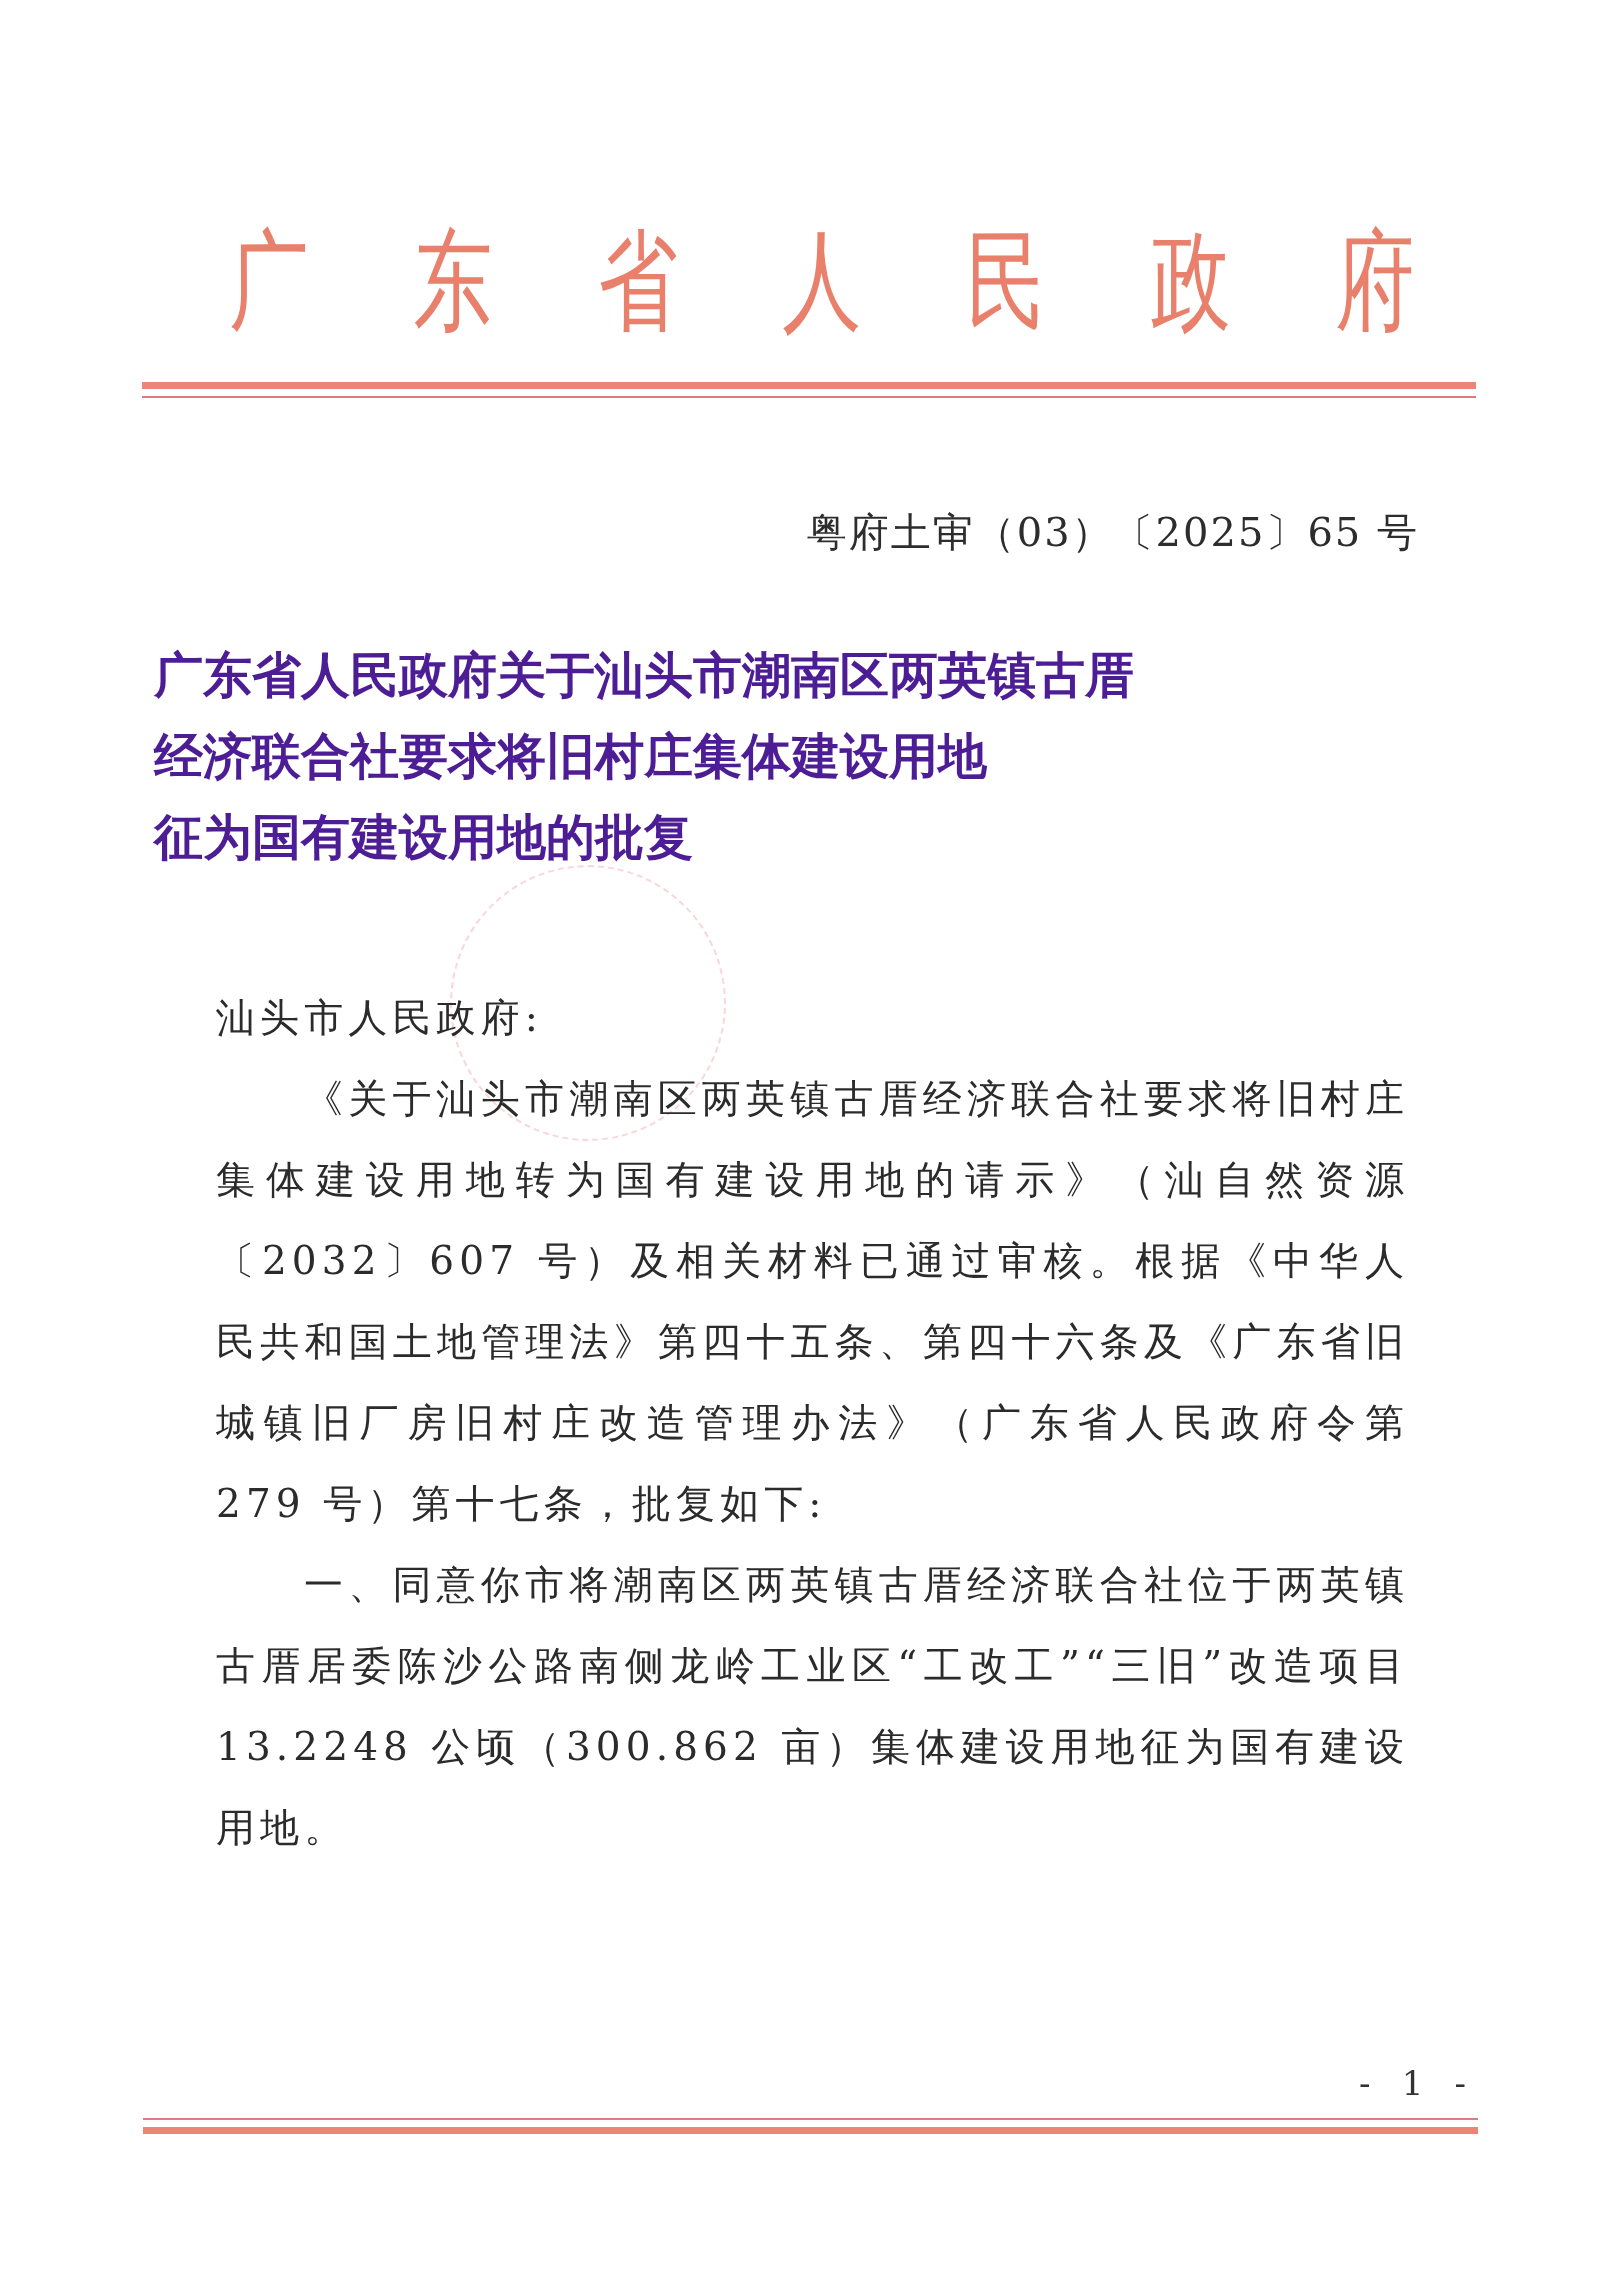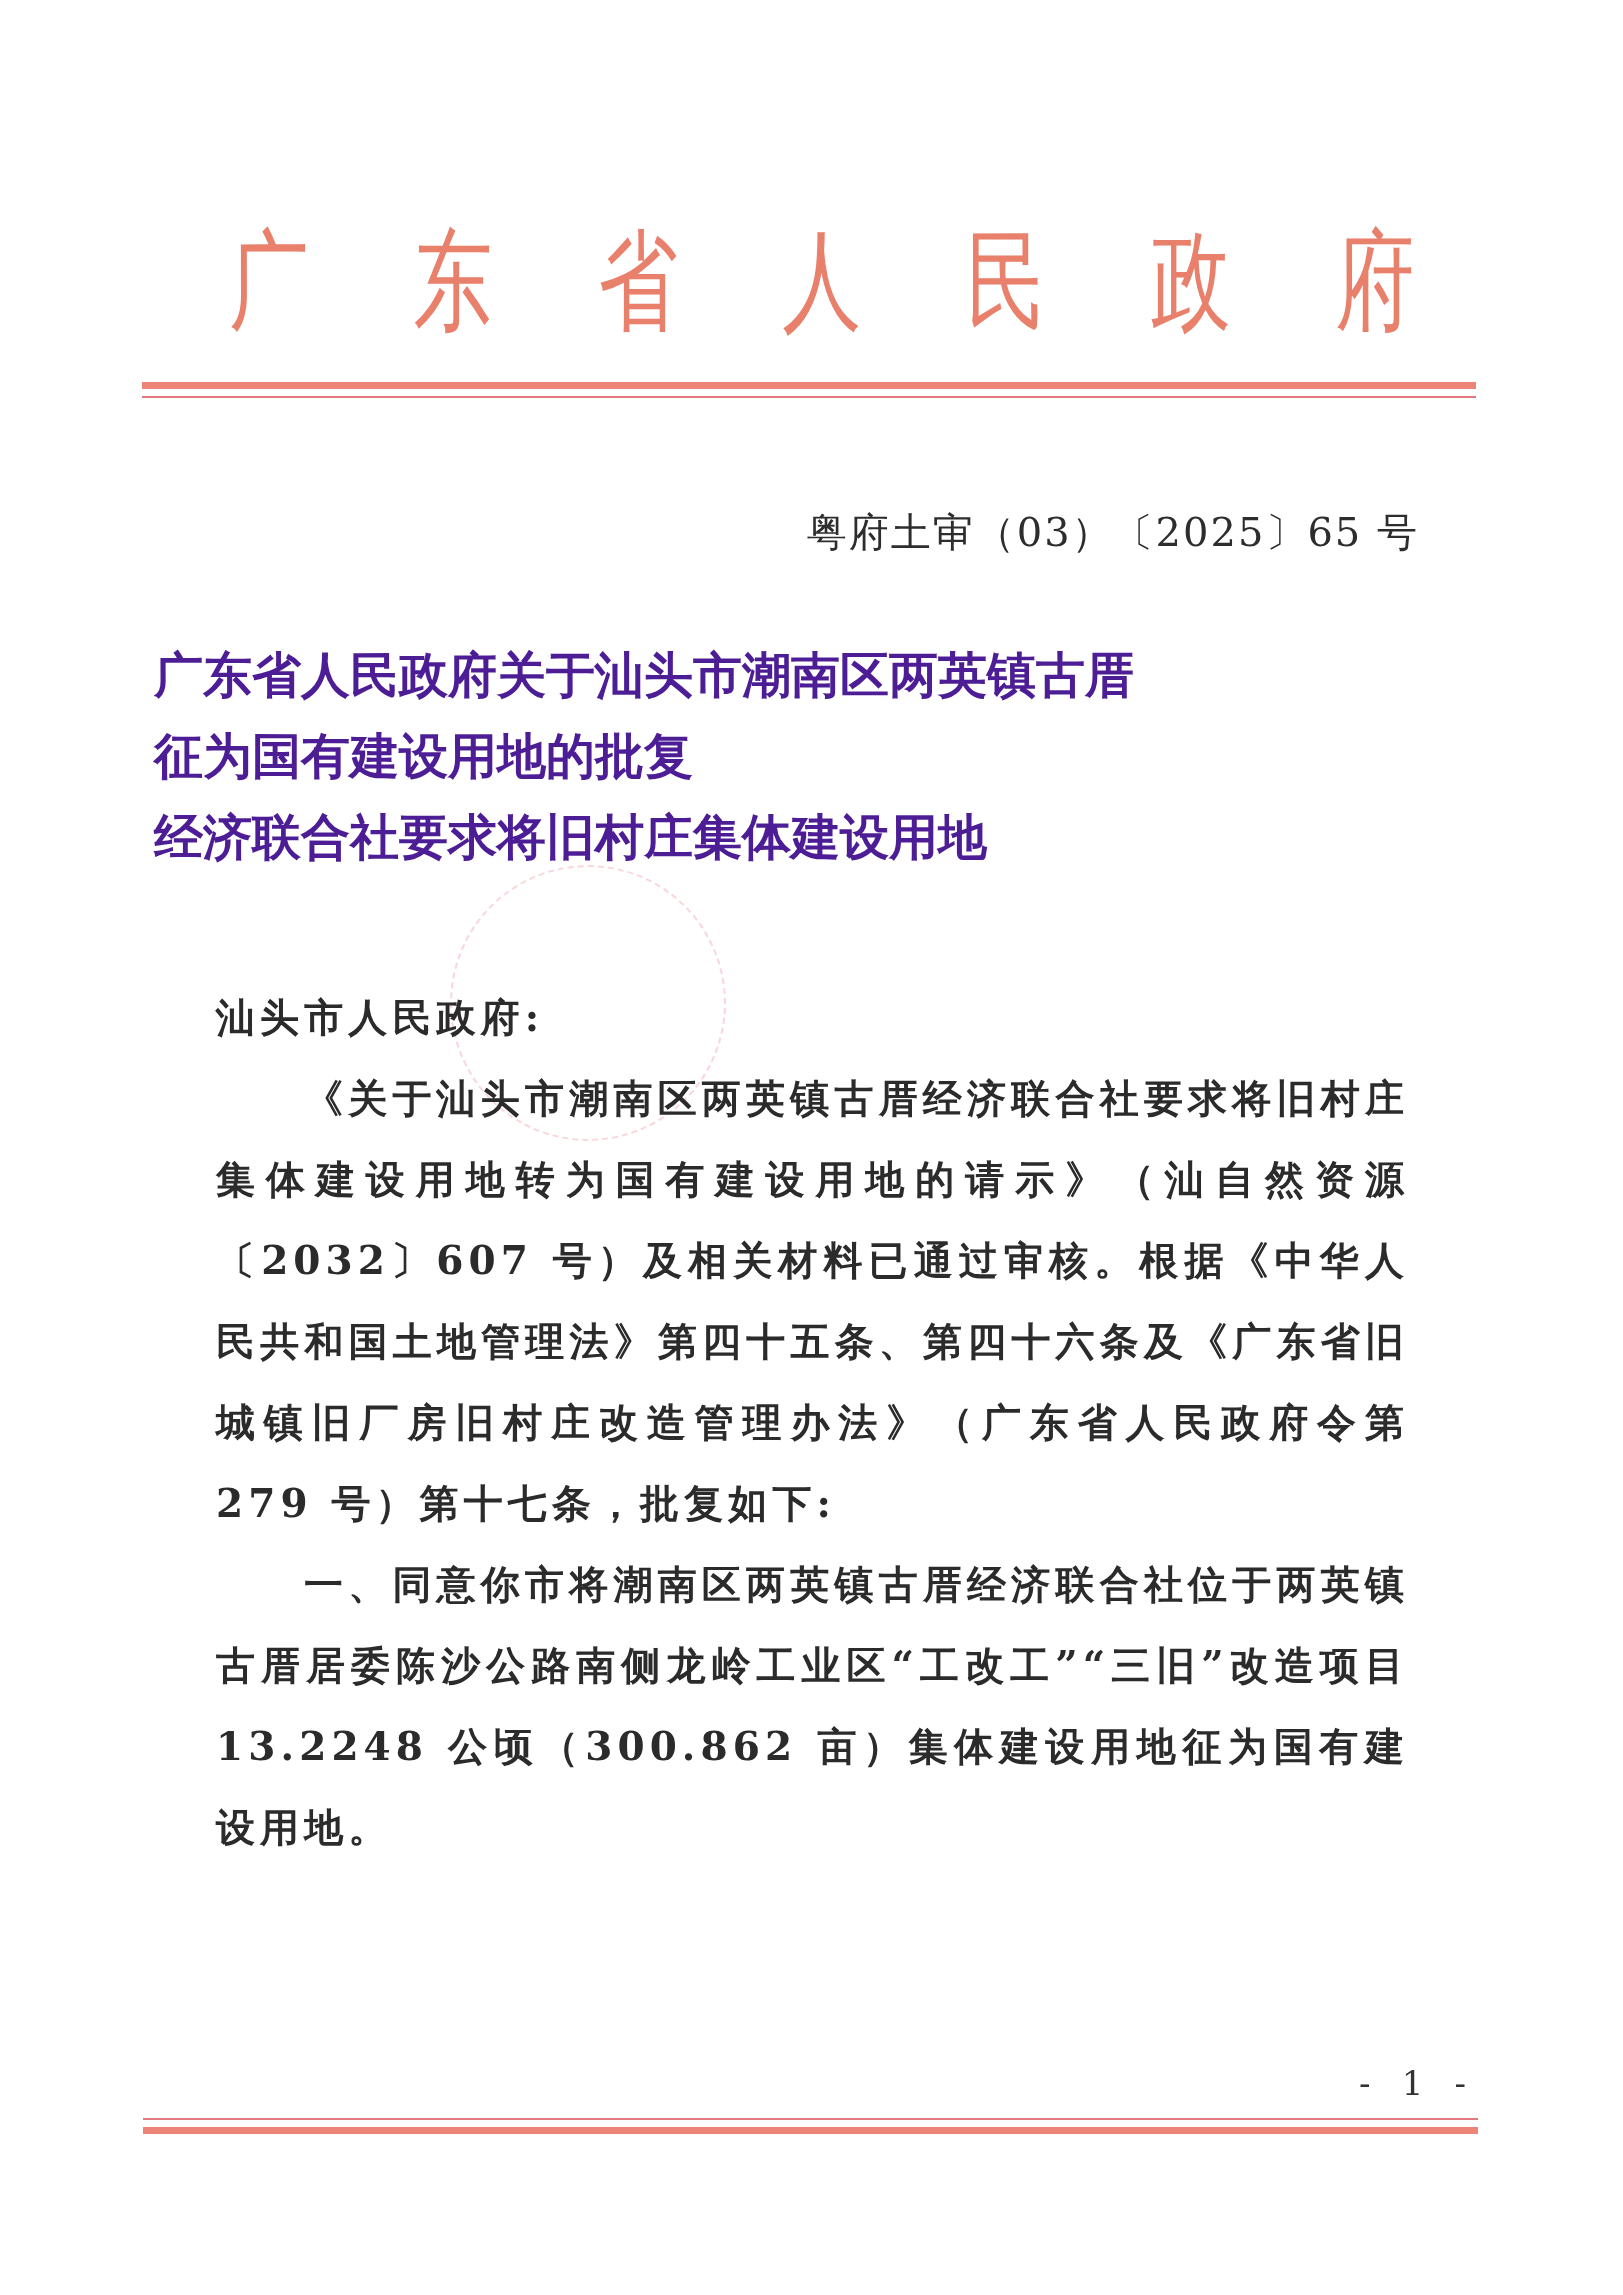--- a/index.html
+++ b/index.html
@@ -29,21 +29,21 @@
            line-height: 81px; color: #4c1d95; }
   .title div { white-space: nowrap; }
 
   
   .seal { position: absolute; left: 450px; top: 865px; width: 276px; height: 276px; border-radius: 50%;
           border: 2.6px dashed rgba(230,110,120,0.28); box-sizing: border-box; pointer-events: none; }
 
   
   .body { position: absolute; left: 216px; top: 977px; width: 1193px;
           font-size: 39px; line-height: 81px; letter-spacing: 5.1px; color: #2b2b2b; }
-  .body p { margin: 0; text-align: justify; text-align-last: left; font-weight: bold; }
+  .body p { margin: 0; text-align: justify; text-align-last: left; }
   .indent { text-indent: 88px; }
   .addressee { white-space: nowrap; }
 
   .pageno { position: absolute; left: 1359px; top: 2063px; font-size: 34px; line-height: 41px;
             letter-spacing: 10.2px; color: #333; white-space: nowrap; }
 </style>
 </head>
 <body>
 
 <div class="page">
@@ -58,22 +58,22 @@
     <span>府</span>
   </div>
 
   <div class="rule rule-top-thick"></div>
   <div class="rule rule-top-thin"></div>
 
   <div class="docno">粤府土审（03）〔2025〕65 号</div>
 
   <div class="title">
     <div>广东省人民政府关于汕头市潮南区两英镇古厝</div>
+    <div>经济联合社要求将旧村庄集体建设用地</div>
     <div>征为国有建设用地的批复</div>
-    <div>经济联合社要求将旧村庄集体建设用地</div>
   </div>
 
   <div class="seal"></div>
 
   <div class="body">
     <p class="addressee">汕头市人民政府:</p>
     <p class="indent">《关于汕头市潮南区两英镇古厝经济联合社要求将旧村庄集体建设用地转为国有建设用地的请示》（汕自然资源〔2032〕607 号）及相关材料已通过审核。根据《中华人民共和国土地管理法》第四十五条、第四十六条及《广东省旧城镇旧厂房旧村庄改造管理办法》（广东省人民政府令第 279 号）第十七条，批复如下:</p>
     <p class="indent">一、同意你市将潮南区两英镇古厝经济联合社位于两英镇古厝居委陈沙公路南侧龙岭工业区“工改工”“三旧”改造项目 13.2248 公顷（300.862 亩）集体建设用地征为国有建设用地。</p>
   </div>
 

